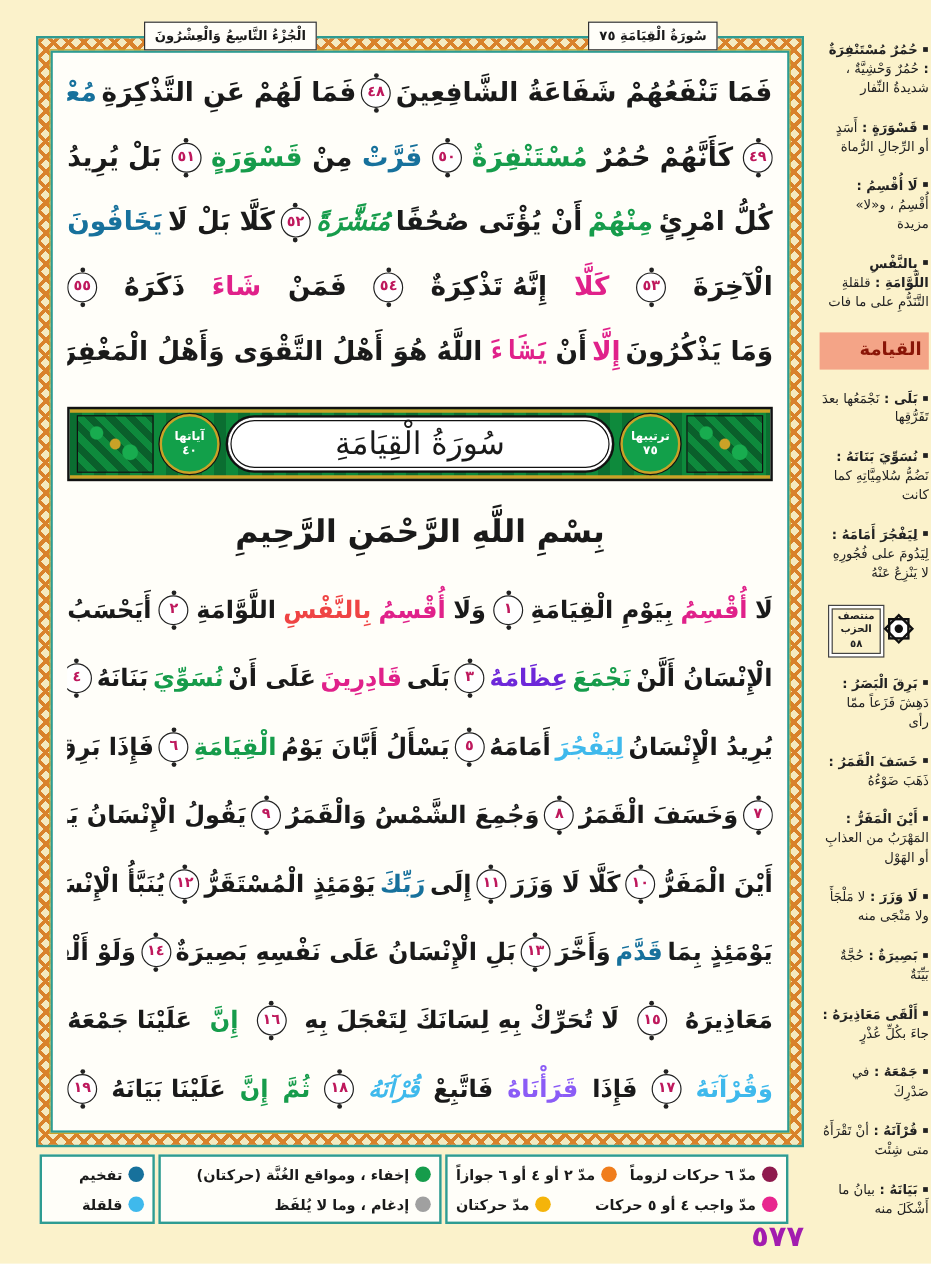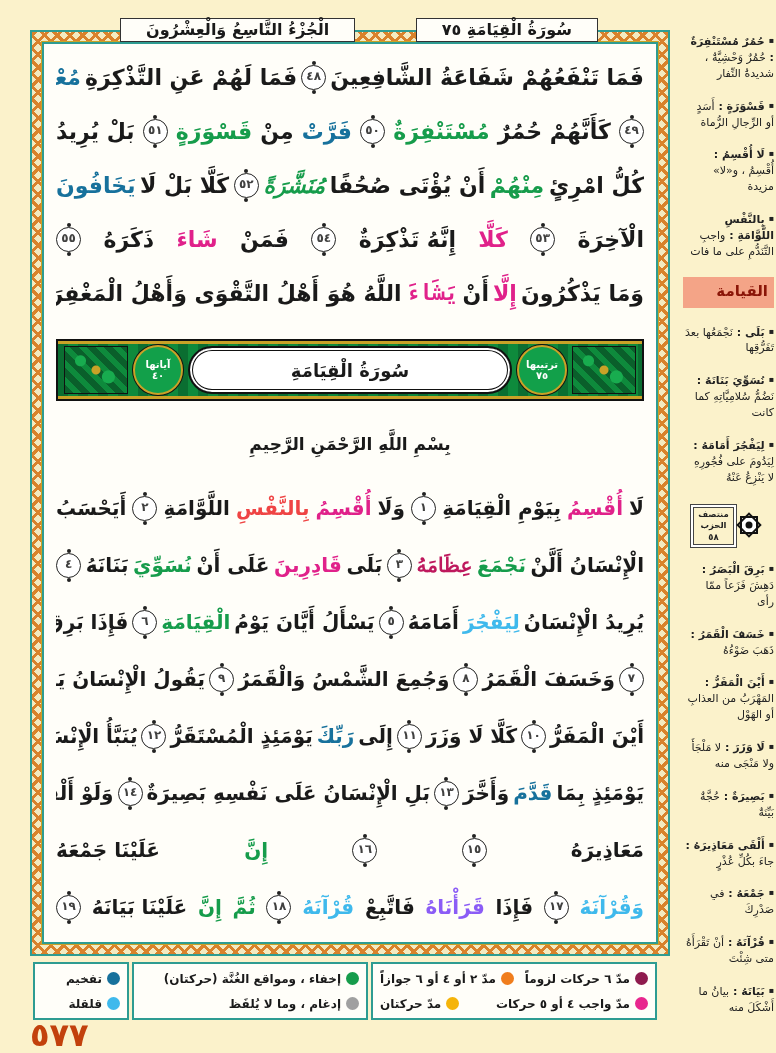--- a/index.html
+++ b/index.html
@@ -24,36 +24,36 @@
     box-sizing:border-box;width:100%;height:100%;
     border:2px solid #2E9C92;outline:1px solid #C9A227;
     background:#FFFEF9;
     padding:6px 12px;
     display:flex;flex-direction:column;justify-content:space-between;
   }
   
   .htab{
     position:absolute;top:-14px;height:22px;line-height:22px;
     background:#FFFEF9;border:1px solid #333;
-    font-size:16px;font-weight:bold;padding:0 25px;white-space:nowrap;z-index:5;
+    font-size:11px;font-weight:bold;padding:0 8px;white-space:nowrap;z-index:5;
   }
   .htab.surah{right:70px;}
   .htab.juz{left:88px;}
   
   .qline{
     display:flex;justify-content:space-between;align-items:center;gap:4px;
     direction:rtl;overflow:hidden;font-weight:bold;white-space:nowrap;
   }
   .sec1 .qline{height:54px;font-size:22px;}
   .sec2 .qline{height:57px;font-size:20px;}
   .ayah{
     flex:0 0 auto;box-sizing:border-box;position:relative;
     min-width:25px;height:25px;line-height:21px;
     border:1.6px solid #222;border-radius:50%;
-    text-align:center;font-size:12px;font-weight:bold;color:#404040;
+    text-align:center;font-size:12px;font-weight:bold;color:#be185d;
     background:#fff;
   }
   .ayah::before,.ayah::after{
     content:"";position:absolute;left:50%;width:4px;height:4px;margin-left:-2px;
     background:#222;border-radius:50%;
   }
   .ayah::before{top:-5px;} .ayah::after{bottom:-5px;}
   
   .banner{
     height:62px;margin:6px 0;box-sizing:border-box;
@@ -73,23 +73,23 @@
   .bcirc{
     flex:0 0 46px;height:46px;border-radius:50%;
     background:#12A04A;border:2px solid #C9A227;box-shadow:0 0 0 1px #111;
     color:#fff;display:flex;flex-direction:column;align-items:center;justify-content:center;
     font-size:10px;font-weight:bold;line-height:1.15;text-align:center;
   }
   .cart{
     flex:1;height:44px;background:#fff;border:2px solid #111;border-radius:24px;
     box-shadow:inset 0 0 0 2px #fff, inset 0 0 0 3px #111;
     display:flex;align-items:center;justify-content:center;
-    font-size:18px;font-weight:bold;
-  }
-  .basmala{height:46px;line-height:46px;text-align:center;font-size:17px;font-weight:bold;}
+    font-size:26px;font-weight:normal;
+  }
+  .basmala{height:46px;line-height:46px;text-align:center;font-size:26px;font-weight:bold;}
   
   .margin-col{
     position:absolute;left:683px;top:34px;width:91px;height:982px;
     direction:rtl;text-align:right;font-size:11px;line-height:1.45;color:#222;
     display:flex;flex-direction:column;justify-content:space-between;
   }
   .note{padding-left:2px;}
   .note .sq{font-size:8px;vertical-align:2px;}
   .note .w{font-weight:bold;}
   .stab{
@@ -111,22 +111,22 @@
     box-sizing:border-box;border:2px solid #2E9C92;background:#FFFEF9;
     display:flex;flex-direction:column;justify-content:space-around;
     padding:2px 7px;font-size:12px;font-weight:bold;
   }
   .lbox.b1{flex:0 0 286px;} .lbox.b2{flex:1;} .lbox.b3{flex:0 0 96px;}
   .lrow{display:flex;justify-content:space-between;gap:8px;direction:rtl;}
   .litem{display:flex;align-items:center;gap:5px;white-space:nowrap;}
   .ldot{width:13px;height:13px;border-radius:50%;flex:0 0 auto;}
   
   .pagenum{
-    position:absolute;left:30px;top:1016px;width:640px;text-align:left;
-    font-size:32px;font-weight:bold;color:#c2410c;
+    position:absolute;left:30px;top:1016px;width:640px;text-align:right;
+    font-size:24px;font-weight:bold;color:#a21caf;
   }
 </style>
 </head>
 <body>
 
 <div class="frame">
   <div class="htab surah">سُورَةُ الْقِيَامَةِ ٧٥</div>
   <div class="htab juz">الْجُزْءُ التَّاسِعُ وَالْعِشْرُونَ</div>
 
   <div class="inner">
@@ -205,21 +205,21 @@
           <span>وَلَا</span>
           <span style="color: rgb(224, 33, 138);">أُقْسِمُ</span>
           <span style="color: #ef4444;">بِالنَّفْسِ</span>
           <span>اللَّوَّامَةِ</span>
           <span class="ayah">٢</span>
           <span>أَيَحْسَبُ</span>
         </div>
         <div class="qline">
           <span>الْإِنْسَانُ أَلَّنْ</span>
           <span style="color: rgb(22, 156, 75);">نَجْمَعَ</span>
-          <span style="color: #be185d; font-family: Liberation Serif, serif;">عِظَامَهُ</span>
+          <span style="color: #6d28d9;">عِظَامَهُ</span>
           <span class="ayah">٣</span>
           <span>بَلَى</span>
           <span style="color: rgb(224, 33, 138);">قَادِرِينَ</span>
           <span>عَلَى أَنْ</span>
           <span style="color: rgb(22, 156, 75);">نُسَوِّيَ</span>
           <span>بَنَانَهُ</span>
           <span class="ayah">٤</span>
         </div>
         <div class="qline">
           <span>يُرِيدُ الْإِنْسَانُ</span>
@@ -255,47 +255,48 @@
           <span style="color: rgb(23, 113, 156);">قَدَّمَ</span>
           <span>وَأَخَّرَ</span>
           <span class="ayah">١٣</span>
           <span>بَلِ الْإِنْسَانُ عَلَى نَفْسِهِ بَصِيرَةٌ</span>
           <span class="ayah">١٤</span>
           <span>وَلَوْ أَلْقَى</span>
         </div>
         <div class="qline">
           <span>مَعَاذِيرَهُ</span>
           <span class="ayah">١٥</span>
+          <span>لَا تُحَرِّكْ بِهِ لِسَانَكَ لِتَعْجَلَ بِهِ</span>
           <span class="ayah">١٦</span>
           <span style="color: rgb(22, 156, 75);">إِنَّ</span>
           <span>عَلَيْنَا جَمْعَهُ</span>
         </div>
         <div class="qline">
           <span style="color: rgb(63, 185, 236);">وَقُرْآنَهُ</span>
           <span class="ayah">١٧</span>
           <span>فَإِذَا</span>
           <span style="color: #8b5cf6;">قَرَأْنَاهُ</span>
           <span>فَاتَّبِعْ</span>
-          <span style="color: rgb(63, 185, 236);">قُرْآنَهُ</span>
+          <span style="color: rgb(63, 185, 236); font-style: italic;">قُرْآنَهُ</span>
           <span class="ayah">١٨</span>
           <span style="color: rgb(22, 156, 75);">ثُمَّ</span>
           <span style="color: rgb(22, 156, 75);">إِنَّ</span>
           <span>عَلَيْنَا بَيَانَهُ</span>
           <span class="ayah">١٩</span>
         </div>
       </div>
 
   </div>
 </div>
 
 <div class="margin-col" id="margin-col">
     <div class="note"><span class="sq">▪</span><span class="w"> حُمُرٌ مُسْتَنْفِرَةٌ : </span><span class="g">حُمُرٌ وَحْشِيَّةٌ ، شديدةُ النِّفار</span></div>
     <div class="note"><span class="sq">▪</span><span class="w"> قَسْوَرَةٍ : </span><span class="g">أَسَدٍ أو الرِّجالِ الرُّماة</span></div>
     <div class="note"><span class="sq">▪</span><span class="w"> لَا أُقْسِمُ : </span><span class="g">أُقْسِمُ ، و«لا» مزيدة</span></div>
-    <div class="note"><span class="sq">▪</span><span class="w"> بِالنَّفْسِ اللَّوَّامَةِ : </span><span class="g">واجبِ التَّنَدُّمِ على ما فات</span></div>
+    <div class="note"><span class="sq">▪</span><span class="w"> بِالنَّفْسِ اللَّوَّامَةِ : </span><span class="g">قلقلةِ التَّنَدُّمِ على ما فات</span></div>
     <div class="stab">القيامة</div>
     <div class="note"><span class="sq">▪</span><span class="w"> بَلَى : </span><span class="g">نَجْمَعُها بعدَ تَفَرُّقِها</span></div>
     <div class="note"><span class="sq">▪</span><span class="w"> نُسَوِّيَ بَنَانَهُ : </span><span class="g">نَضُمُّ سُلامِيَّاتِهِ كما كانت</span></div>
     <div class="note"><span class="sq">▪</span><span class="w"> لِيَفْجُرَ أَمَامَهُ : </span><span class="g">لِيَدُومَ على فُجُورِهِ لا يَنْزِعُ عَنْهُ</span></div>
     <div class="hizb"><svg width="30" height="30" viewBox="0 0 30 30">
         <rect x="7" y="7" width="16" height="16" fill="#fff" stroke="#111" stroke-width="2"></rect>
         <rect x="7" y="7" width="16" height="16" fill="none" stroke="#111" stroke-width="2" transform="rotate(45 15 15)"></rect>
         <circle cx="15" cy="15" r="3.5" fill="#111"></circle>
       </svg><div class="hizb-box"><div>منتصف</div><div>الحزب</div><div>٥٨</div></div></div>
     <div class="note"><span class="sq">▪</span><span class="w"> بَرِقَ الْبَصَرُ : </span><span class="g">دَهِشَ فَزَعاً ممّا رأى</span></div>

